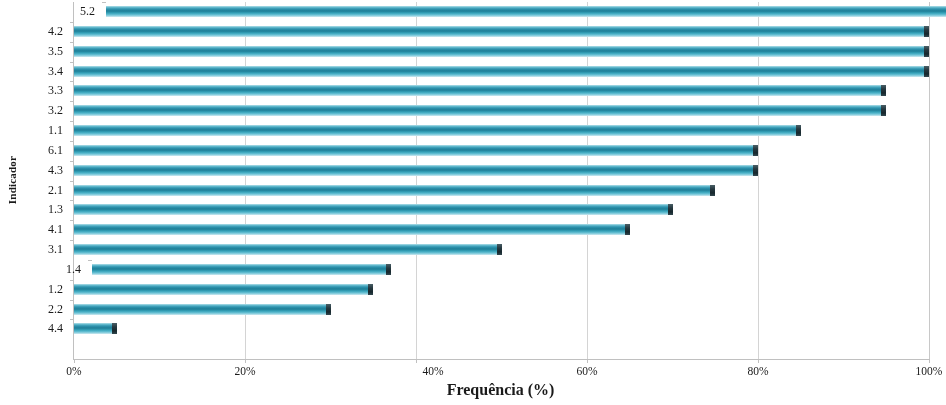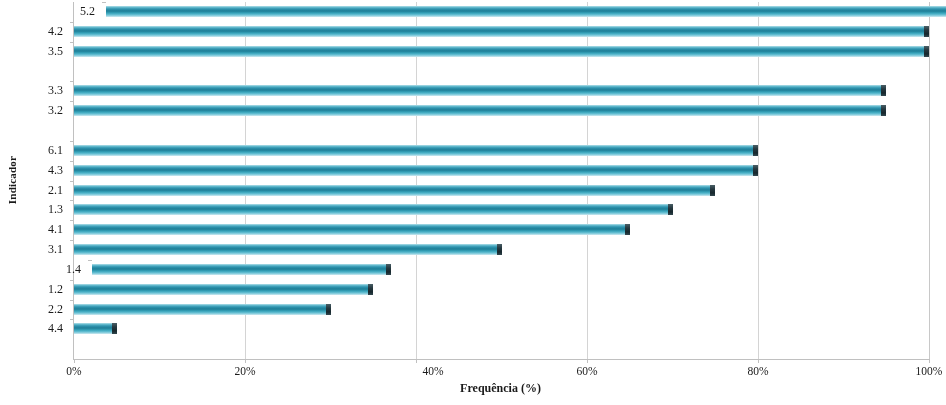--- a/index.html
+++ b/index.html
@@ -42,21 +42,21 @@
     white-space: nowrap;
   }
 
   
   #x-axis-title {
     position: absolute;
     left: 73px;
     top: 381px;
     width: 855px;
     text-align: center;
-    font-size: 12px;
+    font-size: 16px;
     font-weight: bold;
   }
 
   
   #plot-area {
     position: absolute;
     left: 73px;
     top: 2px;
     width: 855px;
     height: 357px;
@@ -196,33 +196,51 @@
         </div>
         <div class="row" style="top: 39.6667px; height: 19.8333px;">
           <div class="tick"></div>
           <div class="cat-label">3.5</div>
           <div class="bar-wrap" style="width: 855px;">
             <div class="bar">
               <div class="bar-cap"></div>
             </div>
           </div>
         </div>
+        <div class="row" style="top: 59.5px; height: 19.8333px;">
+          <div class="tick"></div>
+          <div class="cat-label">3.4</div>
+          <div class="bar-wrap" style="width: 855px;">
+            <div class="bar">
+              <div class="bar-cap"></div>
+            </div>
+          </div>
+        </div>
         <div class="row" style="top: 79.3333px; height: 19.8333px;">
           <div class="tick"></div>
           <div class="cat-label">3.3</div>
           <div class="bar-wrap" style="width: 812.25px;">
             <div class="bar">
               <div class="bar-cap"></div>
             </div>
           </div>
         </div>
         <div class="row" style="top: 99.1667px; height: 19.8333px;">
           <div class="tick"></div>
           <div class="cat-label">3.2</div>
           <div class="bar-wrap" style="width: 812.25px;">
+            <div class="bar">
+              <div class="bar-cap"></div>
+            </div>
+          </div>
+        </div>
+        <div class="row" style="top: 119px; height: 19.8333px;">
+          <div class="tick"></div>
+          <div class="cat-label">1.1</div>
+          <div class="bar-wrap" style="width: 726.75px;">
             <div class="bar">
               <div class="bar-cap"></div>
             </div>
           </div>
         </div>
         <div class="row" style="top: 138.833px; height: 19.8333px;">
           <div class="tick"></div>
           <div class="cat-label">6.1</div>
           <div class="bar-wrap" style="width: 684px;">
             <div class="bar">

